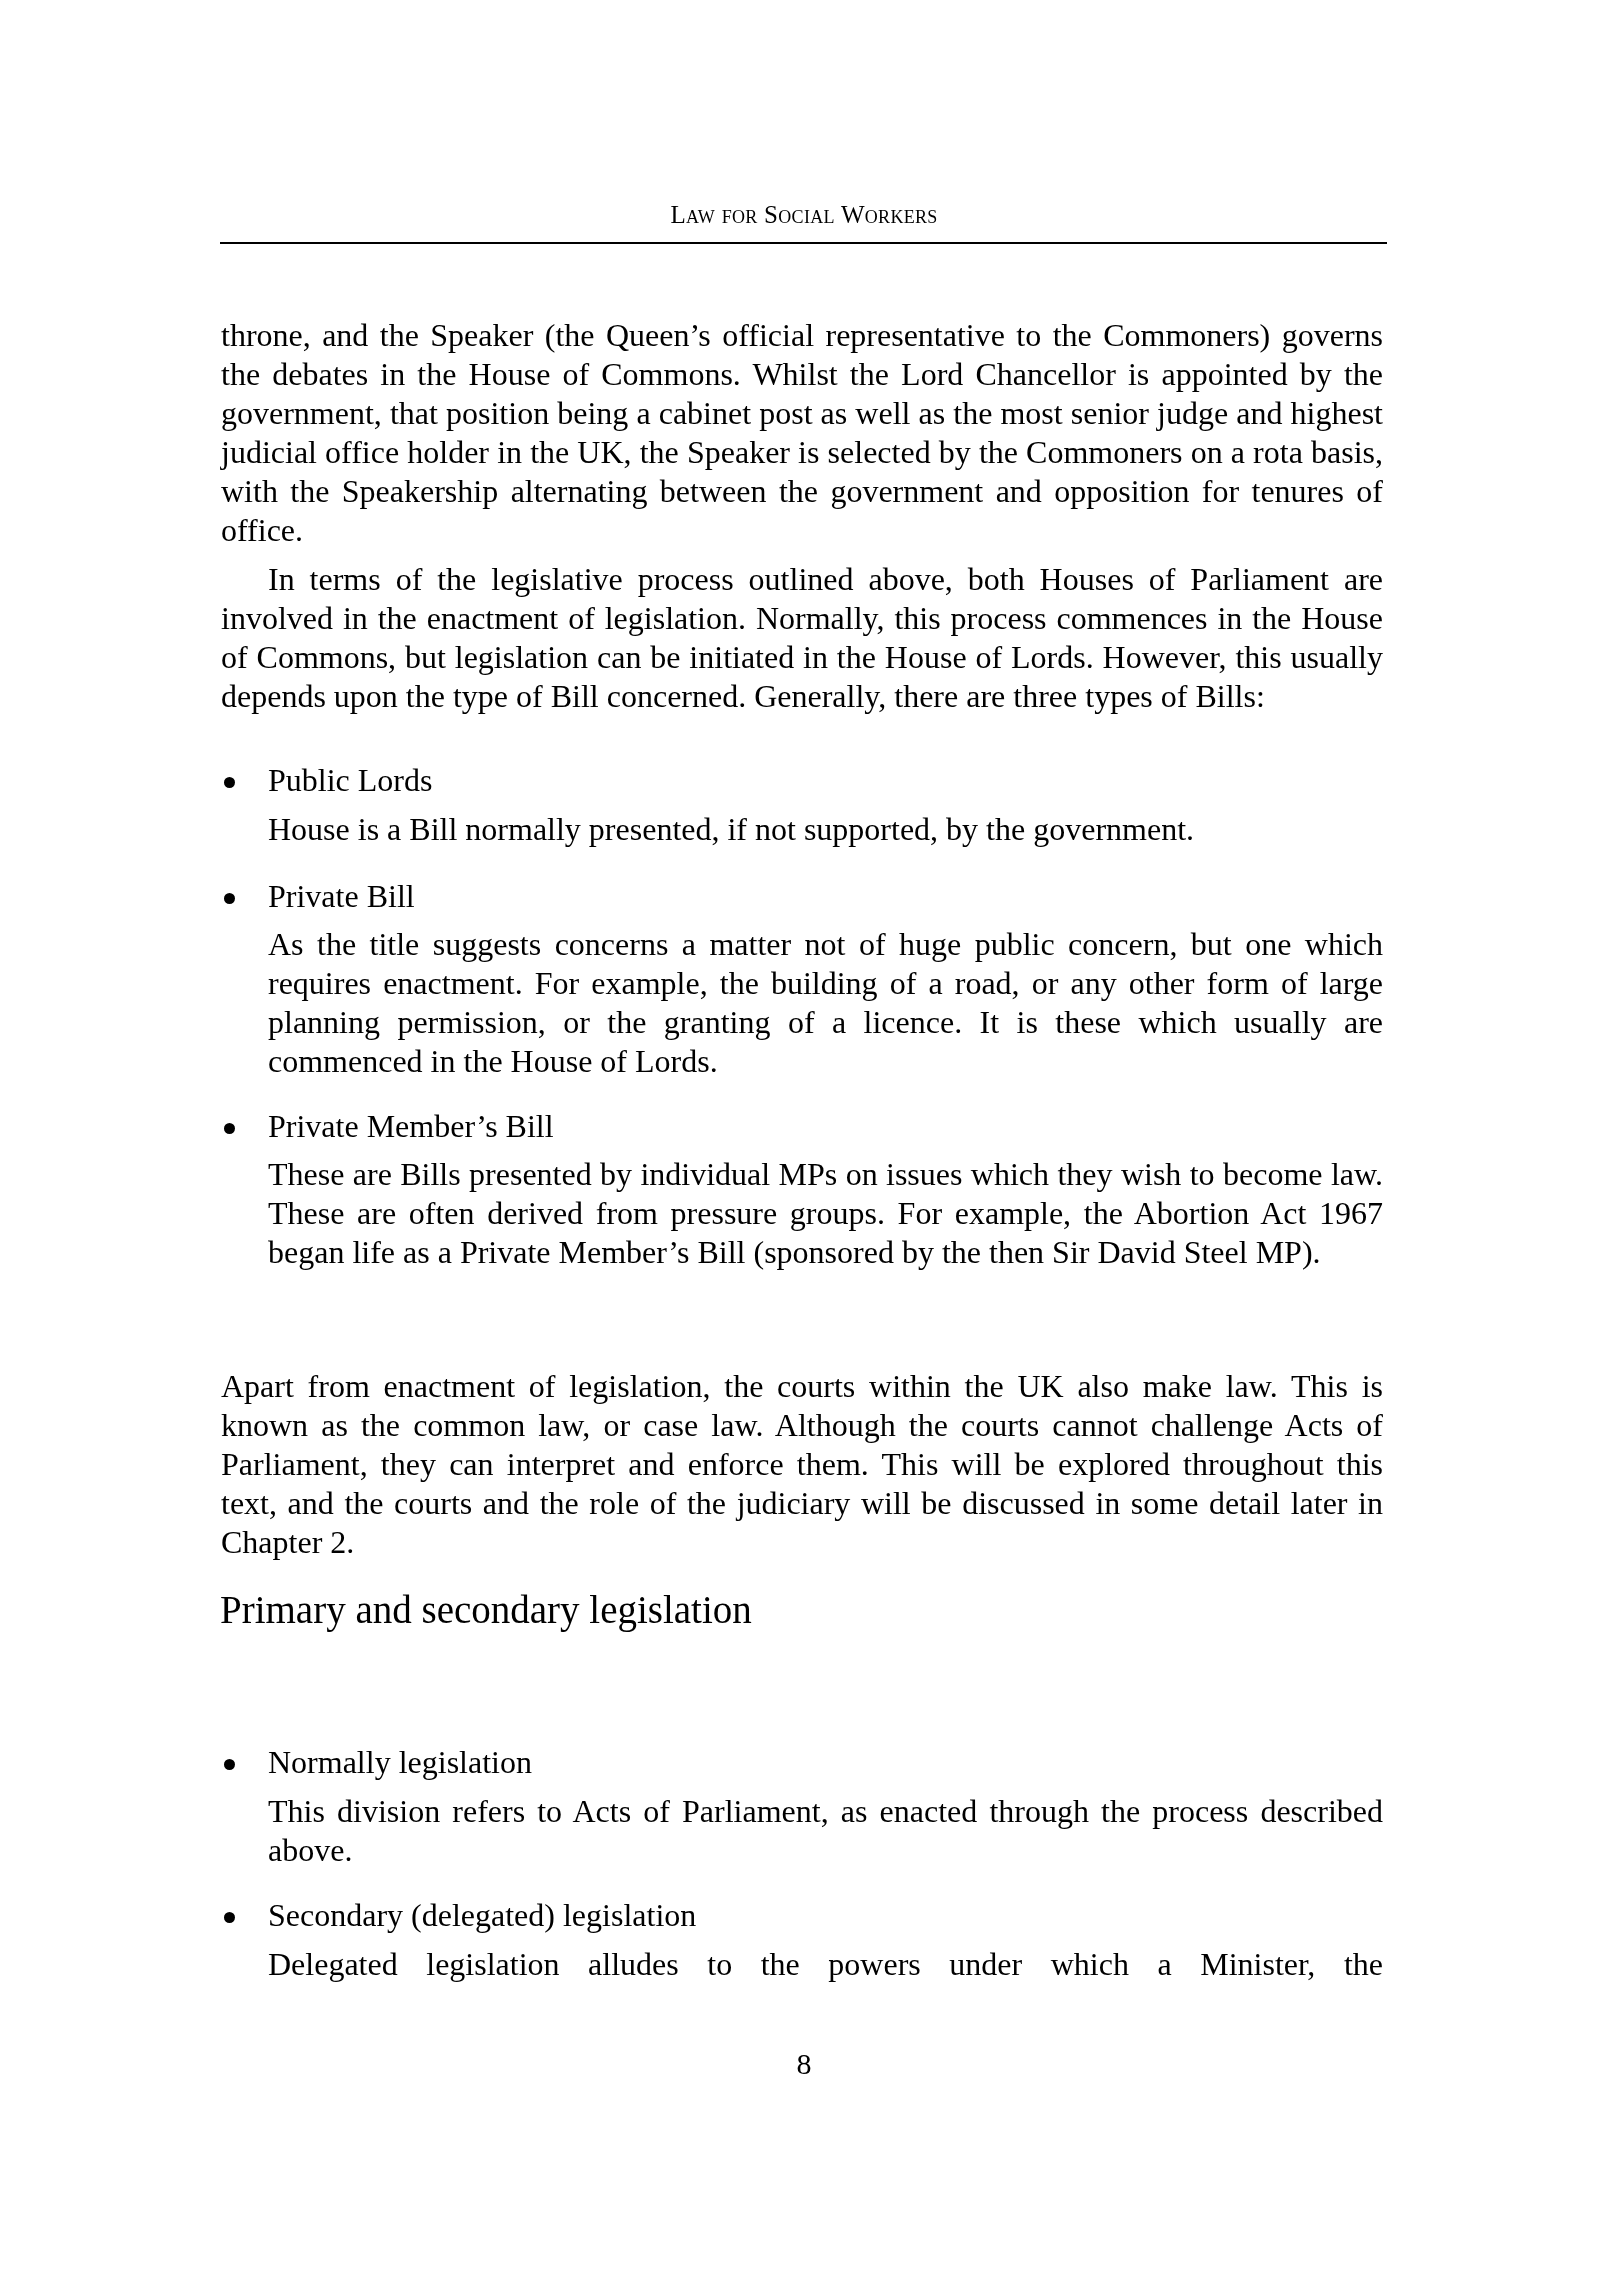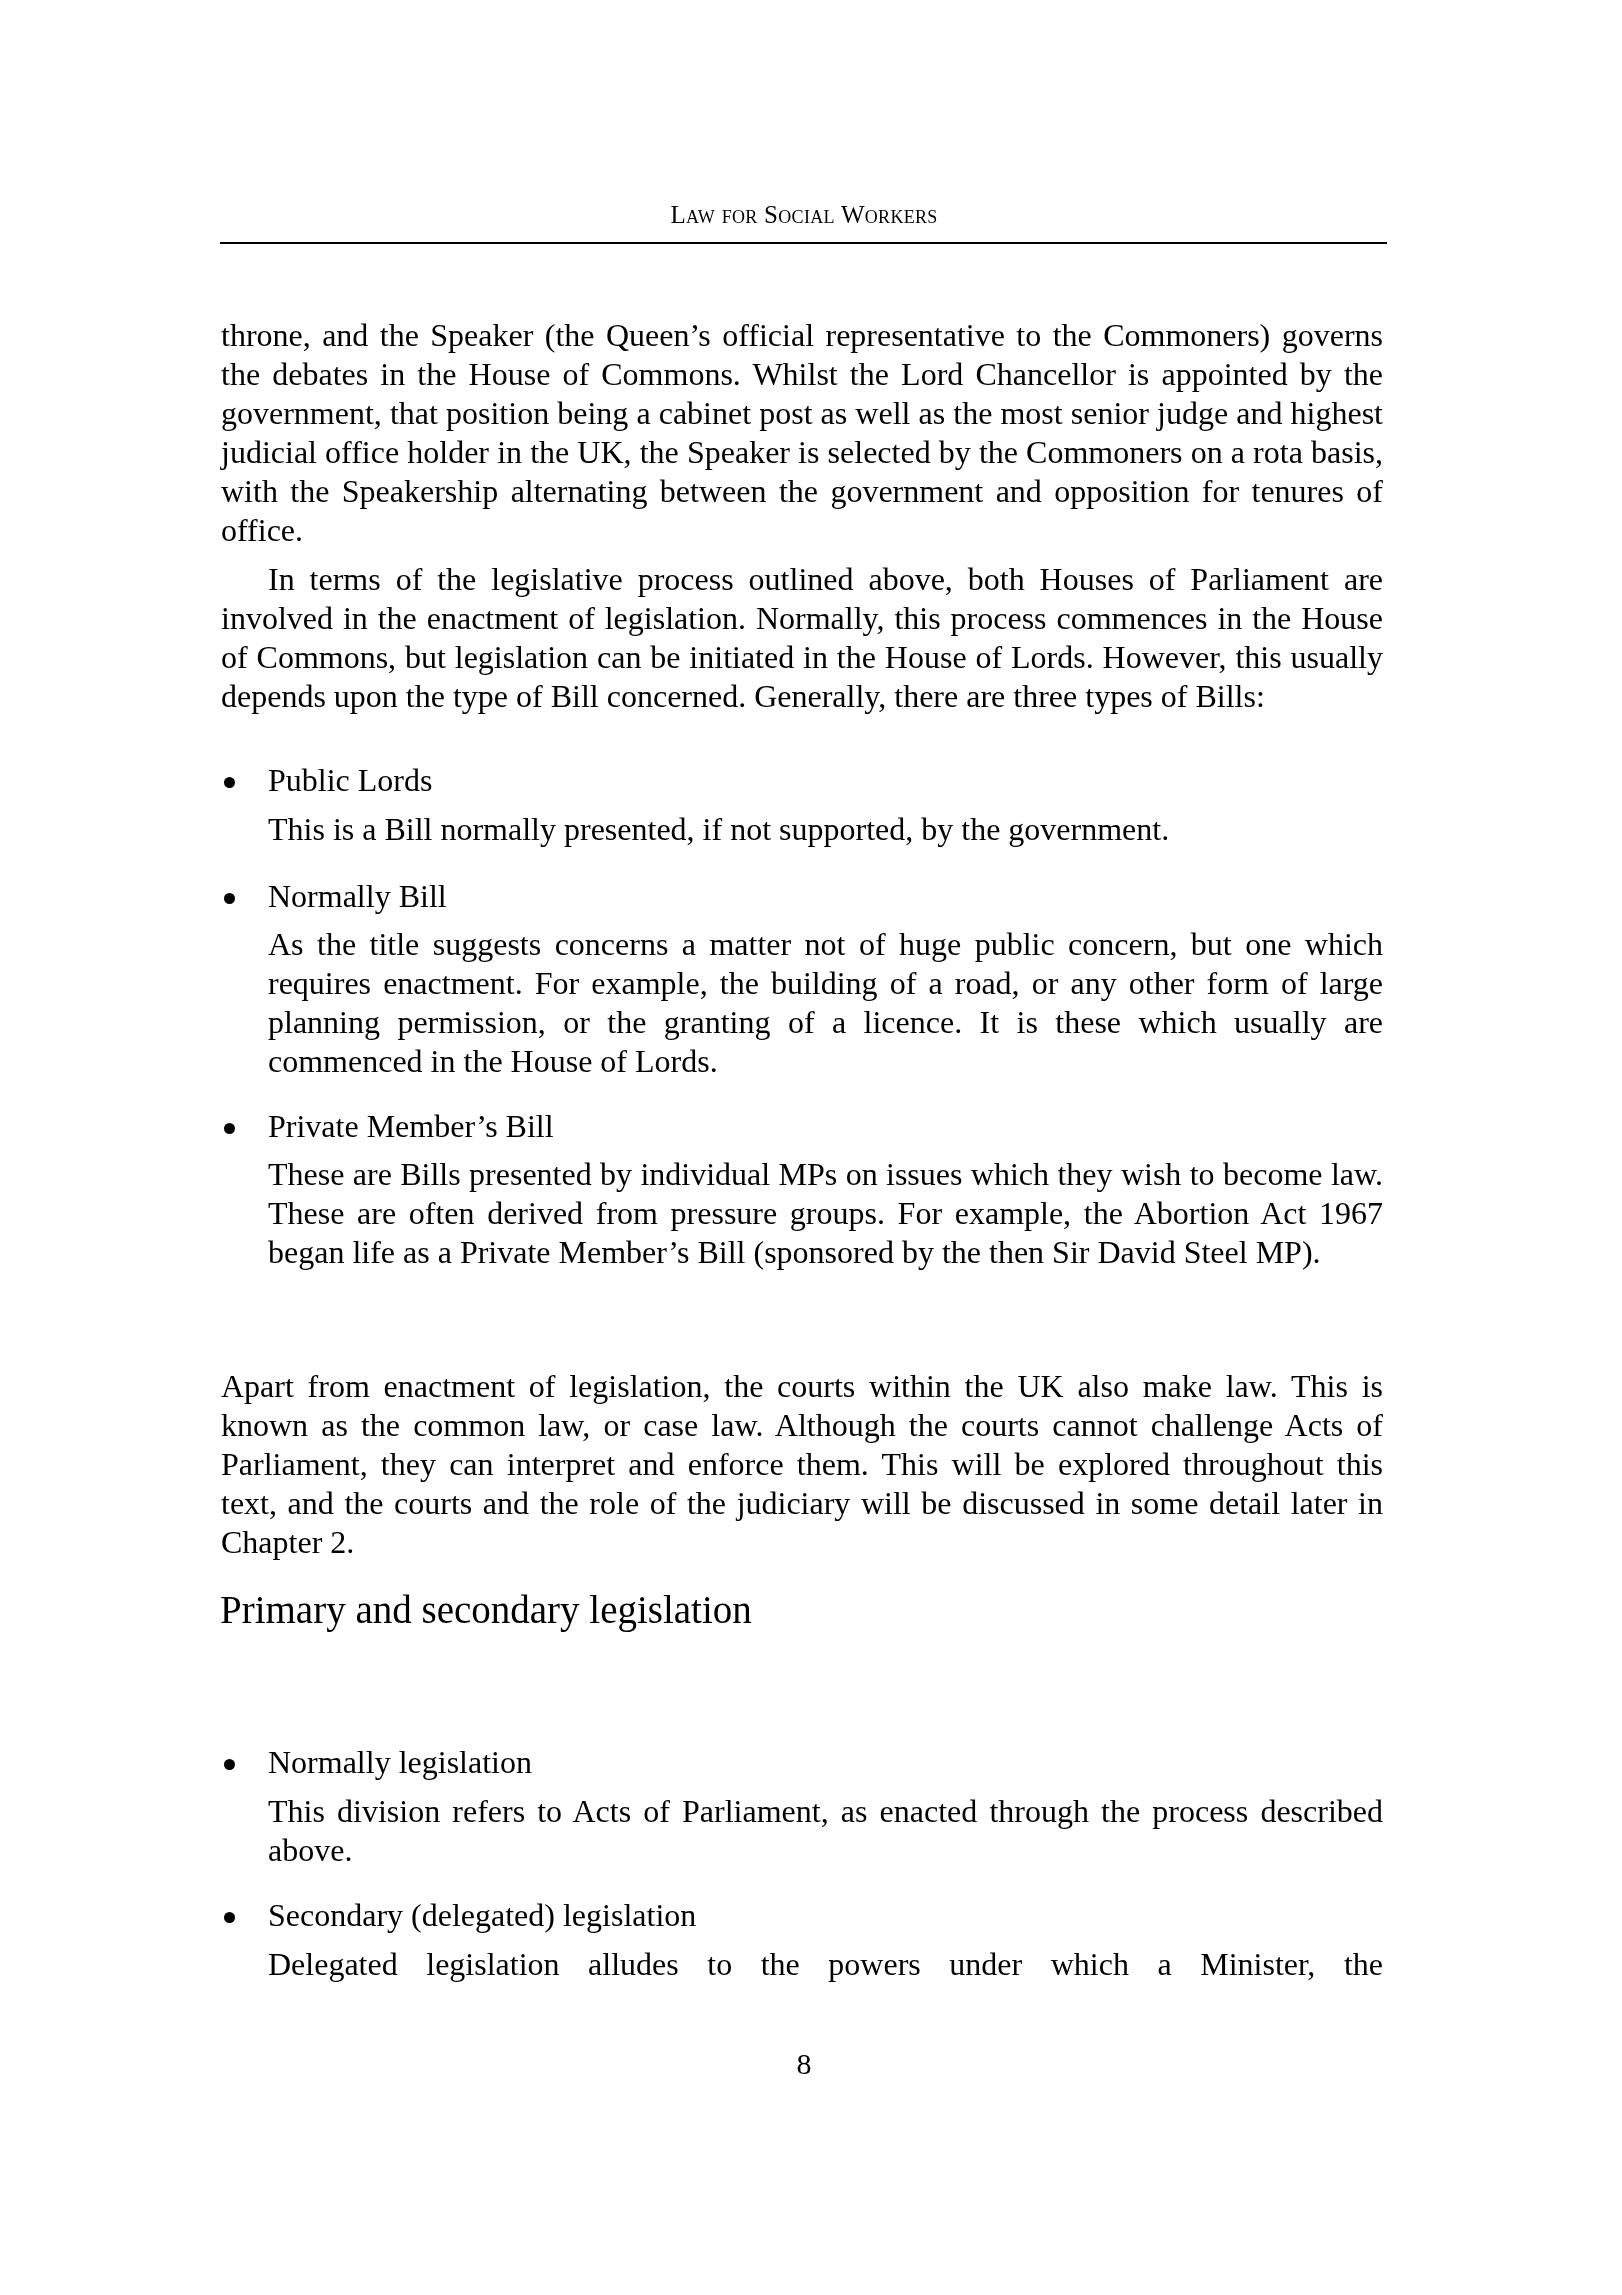--- a/index.html
+++ b/index.html
@@ -123,28 +123,28 @@
 
   <div class="block" style="top:536px;">
     <p class="indent">In terms of the legislative process outlined above, both Houses of Parliament are involved in the enactment of legislation. Normally, this process commences in the House of Commons, but legislation can be initiated in the House of Lords. However, this usually depends upon the type of Bill concerned. Generally, there are three types of Bills:</p>
   </div>
 
   <div class="item" style="top:761px; height:92px;">
     <span class="bullet">
         <span class="bullet-dot"></span>
       </span>
     <span class="item-title">Public Lords</span>
-    <div class="item-desc" style="top:49px;">This is a Bill normally presented, if not supported, by the government.</div>
+    <div class="item-desc" style="top:49px;">House is a Bill normally presented, if not supported, by the government.</div>
   </div>
 
   <div class="item" style="top:877px; height:209px;">
     <span class="bullet">
         <span class="bullet-dot"></span>
       </span>
-    <span class="item-title">Normally Bill</span>
+    <span class="item-title">Private Bill</span>
     <div class="item-desc" style="top:48px;">As the title suggests concerns a matter not of huge public concern, but one which requires enactment. For example, the building of a road, or any other form of large planning permission, or the granting of a licence. It is these which usually are commenced in the House of Lords.</div>
   </div>
 
   <div class="item" style="top:1107px; height:209px;">
     <span class="bullet">
         <span class="bullet-dot"></span>
       </span>
     <span class="item-title">Private Member’s Bill</span>
     <div class="item-desc" style="top:48px;">These are Bills presented by individual MPs on issues which they wish to become law. These are often derived from pressure groups. For example, the Abortion Act 1967 began life as a Private Member’s Bill (sponsored by the then Sir David Steel MP).</div>
   </div>

